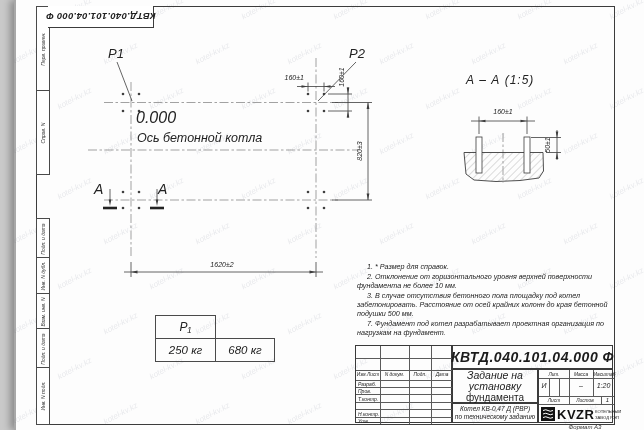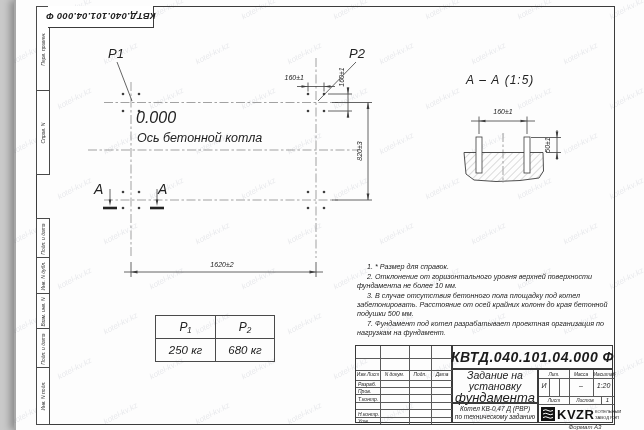--- a/index.html
+++ b/index.html
@@ -242,21 +242,20 @@
 <div class="t rot ctr" style="left:327px;top:73px;width:30px;height:8px;font-size:7px">160±1</div>
 <div class="t rot ctr" style="left:345px;top:147px;width:30px;height:8px;font-size:7px">820±3</div>
 <div class="t ctr" style="left:192px;top:261px;width:60px;font-size:7px">1620±2</div>
 
 <div class="t" style="left:466px;top:73px;font-size:12px;letter-spacing:1px">А – А (1:5)</div>
 <div class="t ctr" style="left:483px;top:108px;width:40px;font-size:7px">160±1</div>
 <div class="t rot ctr" style="left:533px;top:141px;width:30px;height:8px;font-size:7px">50±1</div>
 
 <div class="ltable">
   <div class="lcell" style="left:0;top:0;width:61px;height:24px;font-size:12px">Р₁</div>
-  <div class="lcell" style="left:60px;top:0;width:60px;height:24px;font-size:12px">Р₂</div>
   <div class="lcell" style="left:0;top:23px;width:61px;height:24px;font-size:11.5px">250 кг</div>
   <div class="lcell" style="left:60px;top:23px;width:60px;height:24px;font-size:11.5px">680 кг</div>
 </div>
 
 <div class="notes">
   <p class="note">1. * Размер для справок.</p>
   <p class="note">2. Отклонение от горизонтального уровня верхней поверхности фундамента не более 10 мм.</p>
   <p class="note">3. В случае отсутствия бетонного пола площадку под котел забетонировать. Расстояние от осей крайних колонн до края бетонной подушки 500 мм.</p>
   <p class="note">7. Фундамент под котел разрабатывает проектная организация по нагрузкам на фундамент.</p>
 </div>
@@ -285,21 +284,21 @@
   <div class="lbl" style="left:2px;top:71.5px;font-size:5px">Утв.</div>
 </div>
 
 <div class="tb flexc" style="left:452px;top:345px;width:161px;height:24px">
   <span style="font-size:14px;font-weight:bold;font-style:italic;color:#1c1c1c;letter-spacing:.5px;white-space:nowrap">КВТД.040.101.04.000  Ф</span>
 </div>
 
 <div class="tb flexc" style="left:452px;top:369px;width:86px;height:34px;flex-direction:column">
   <span style="font-size:10.5px;font-style:italic;line-height:11px;color:#1c1c1c">Задание на</span>
   <span style="font-size:10.5px;font-style:italic;line-height:11px;color:#1c1c1c">установку</span>
-  <span style="font-size:13px;font-style:italic;line-height:11px;color:#1c1c1c">фундамента</span>
+  <span style="font-size:10px;line-height:11px;color:#1c1c1c">фундамента</span>
 </div>
 
 <div class="tb flexc" style="left:452px;top:403px;width:86px;height:20px;flex-direction:column">
   <span style="font-size:6.5px;font-style:italic;line-height:8px;color:#222">Котел  КВ-0,47  Д  (РВР)</span>
   <span style="font-size:6.5px;font-style:italic;line-height:8px;color:#222">по техническому заданию</span>
 </div>
 
 <div class="tb" style="left:538px;top:369px;width:75px;height:54px">
   <div class="hl" style="left:0;top:8px;width:75px"></div>
   <div class="hl" style="left:0;top:26px;width:75px"></div>

